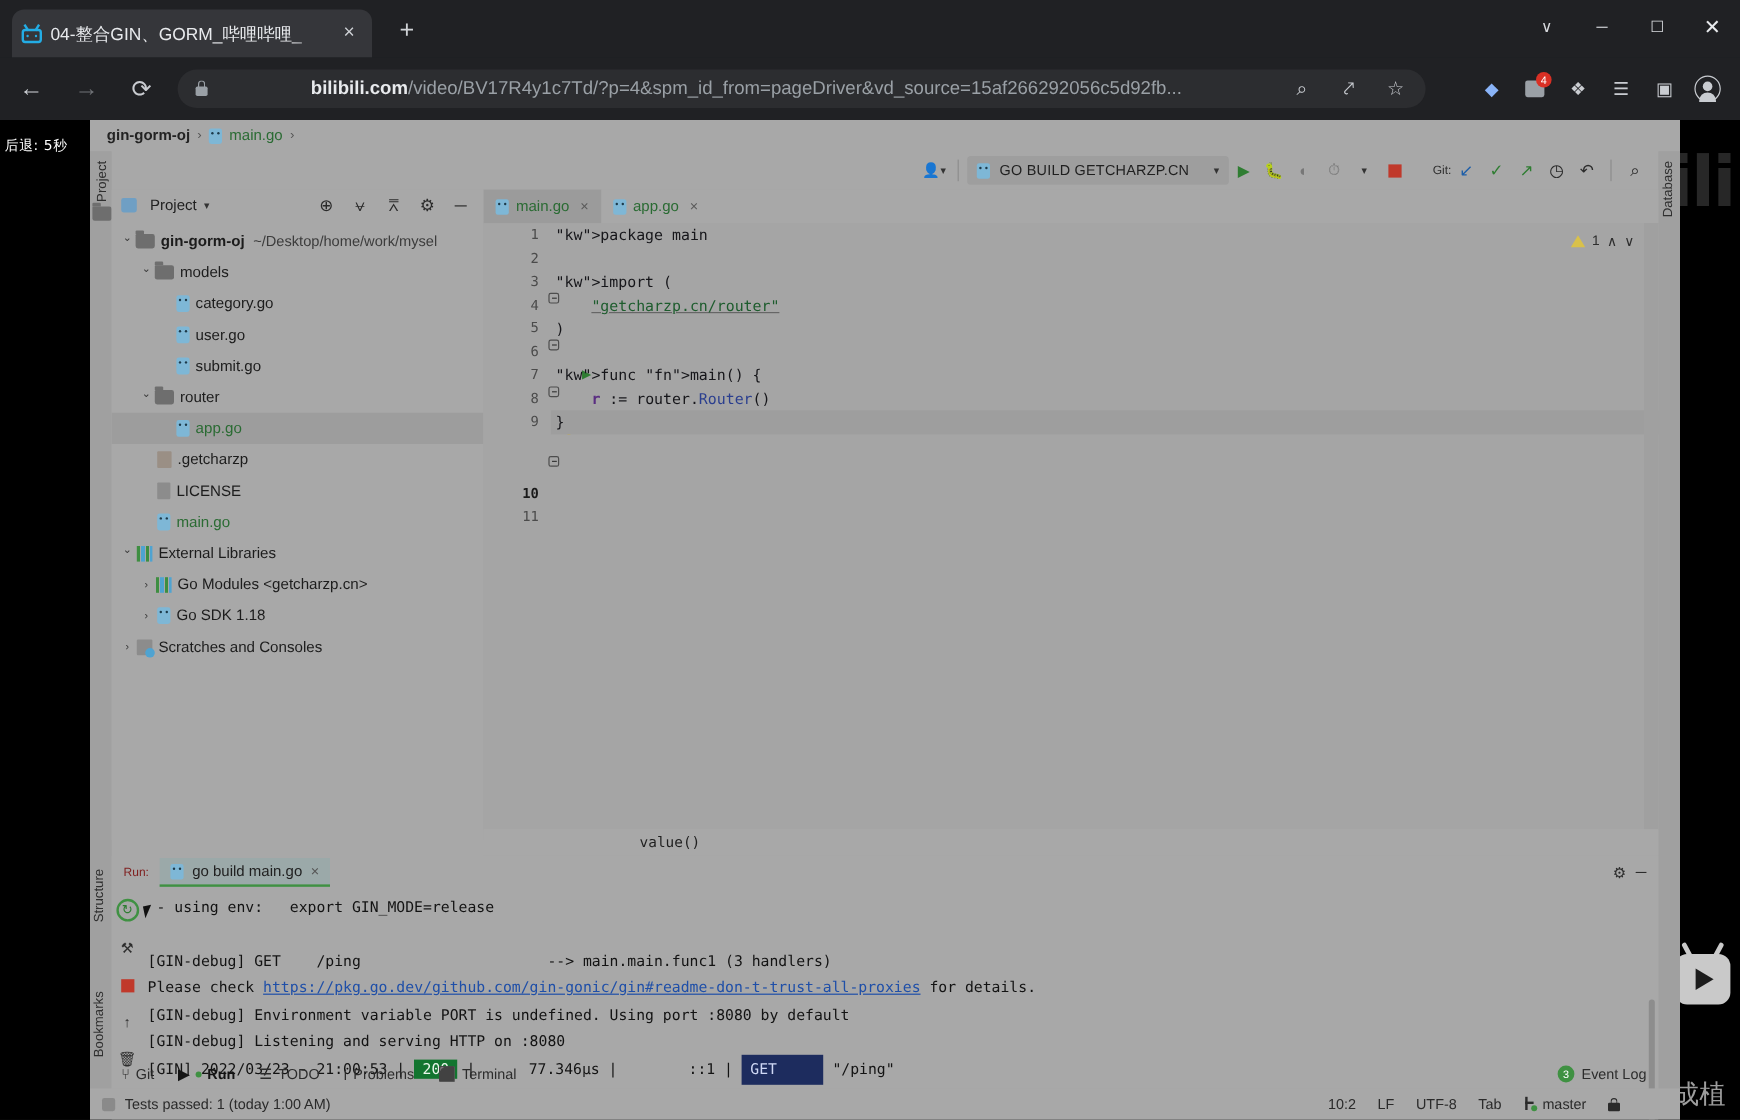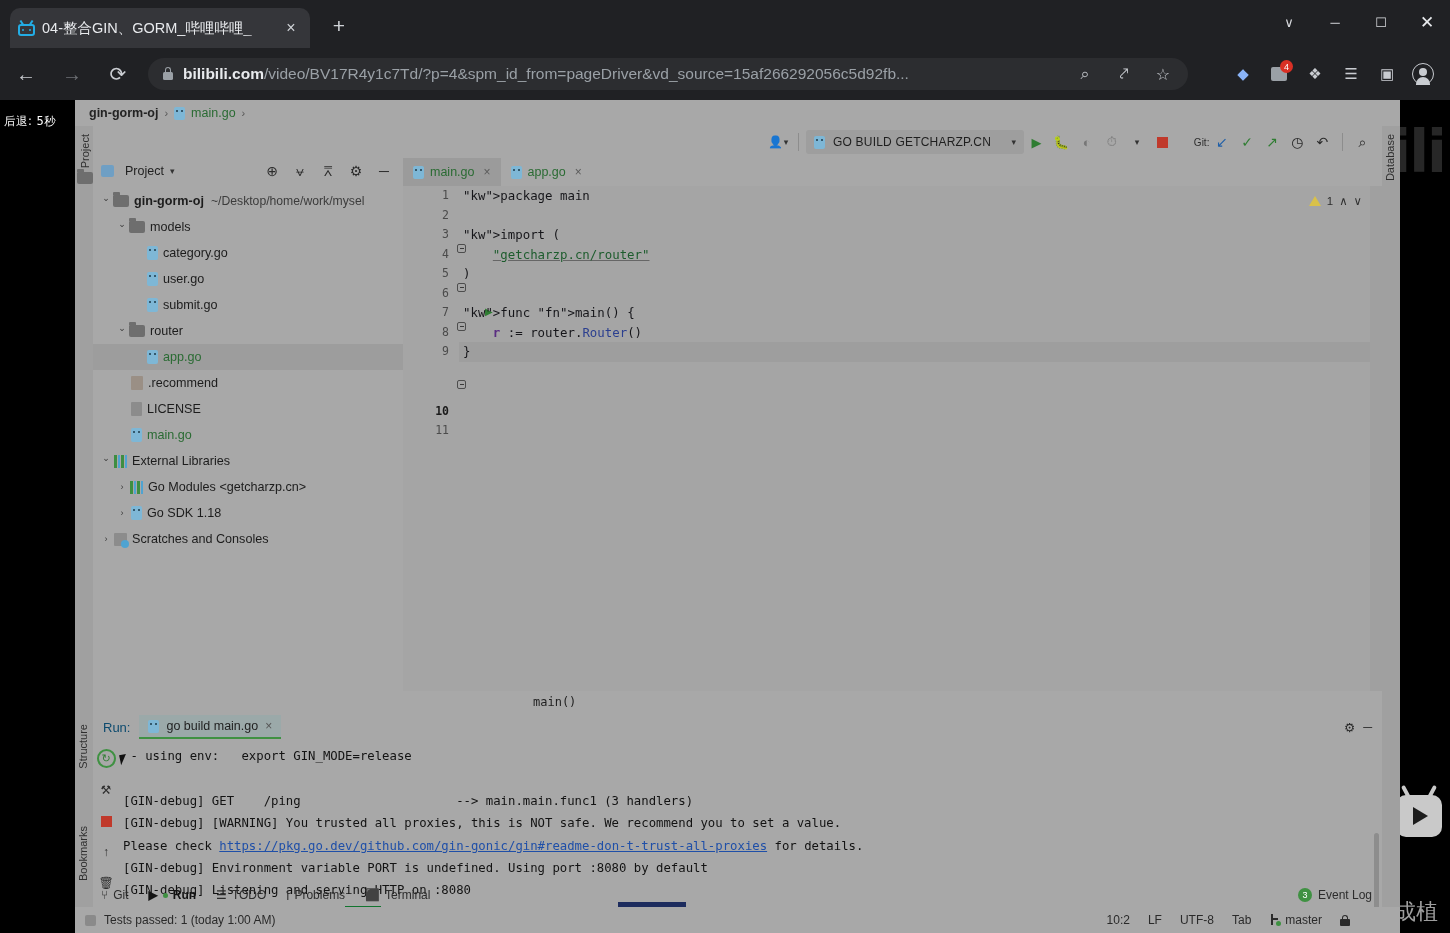--- a/index.html
+++ b/index.html
@@ -61,21 +61,21 @@
   .omnibar { position: absolute; left: 0; top: 48px; width: 1450px; height: 52px; background: #202124; display: flex; align-items: center; }
   .navbtn { width: 40px; height: 40px; margin-left: 6px; color: #c9ccd1; display: flex; align-items: center; justify-content: center; font-size: 20px; }
   .navbtn.dim { color: #6e7175; }
   .urlbox {
     position: absolute; left: 148px; top: 10px; width: 1040px; height: 32px;
     background: #2c2d30; border-radius: 16px; display: flex; align-items: center; padding: 0 10px 0 14px; gap: 9px;
   }
   .lock-ic { width: 12px; height: 14px; position: relative; flex: 0 0 auto; }
   .lock-ic .shackle { position: absolute; left: 3px; top: 0; width: 6px; height: 6px; border: 1.5px solid #9aa0a6; border-bottom: none; border-radius: 3px 3px 0 0; }
   .lock-ic .body { position: absolute; left: 1px; top: 5px; width: 10px; height: 8px; background: #9aa0a6; border-radius: 1.5px; }
-  .url-text { flex: 1 1 auto; font-size: 15.5px; white-space: nowrap; overflow: hidden; color: #9aa0a6; }
+  .url-text { flex: 1 1 auto; font-size: 15.5px; white-space: nowrap; overflow: hidden; color: #9aa0a6; text-align: center; }
   .url-text b { color: #e8eaed; font-weight: 700; }
   .omni-ic { width: 30px; height: 30px; color: #c9ccd1; display: flex; align-items: center; justify-content: center; font-size: 16px; flex: 0 0 auto; }
   .ext-icons { position: absolute; right: 10px; top: 10px; display: flex; align-items: center; gap: 2px; }
   .ext-ic { width: 34px; height: 32px; display: flex; align-items: center; justify-content: center; color: #c9ccd1; position: relative; font-size: 15px; }
   .ext-ic.blue { color: #8ab4f8; }
   .badge-red {
     position: absolute; right: 3px; top: 2px; min-width: 13px; height: 13px;
     background: #d93025; color: #fff; font-size: 9px; border-radius: 7px;
     display: flex; align-items: center; justify-content: center; padding: 0 3px;
   }
@@ -239,21 +239,21 @@
   .warn-tri { width: 0; height: 0; border-left: 6px solid transparent; border-right: 6px solid transparent; border-bottom: 10px solid #d9c14a; }
   .editor-foot {
     position: absolute; left: 328px; top: 591px; right: 18px; height: 22px;
     background: #a8a8a8; display: flex; align-items: center; padding-left: 130px;
     font-size: 12px; color: #1f1f1f; font-family: "DejaVu Sans Mono", monospace;
   }
 
   
   .runpanel { position: absolute; left: 18px; top: 613px; right: 18px; height: 263px; background: #a8a8a8; }
   .runpanel-head { position: absolute; left: 0; top: 0; right: 0; height: 28px; display: flex; align-items: center; gap: 9px; padding-left: 10px; }
-  .run-lbl { font-size: 13px; color: #0c4a6e; }
+  .run-lbl { font-size: 10px; color: #7f1d1d; }
   .run-tab {
     display: flex; align-items: center; gap: 7px; height: 24px; padding: 0 9px;
     background: #9ba9a9; border-bottom: 2px solid #3f9142; font-size: 12.5px; color: #1f1f1f;
   }
   .run-tab .x { color: #555; font-size: 12px; }
   .runpanel-head .right { margin-left: auto; display: flex; gap: 8px; padding-right: 10px; color: #2b2b2b; }
   .run-side { position: absolute; left: 0; top: 28px; width: 26px; bottom: 0; display: flex; flex-direction: column; align-items: center; gap: 13px; padding-top: 8px; }
   .side-ic { width: 18px; height: 18px; display: flex; align-items: center; justify-content: center; font-size: 12px; color: #2d2d2d; }
   .rerun-ic { width: 19px; height: 19px; border-radius: 50%; border: 2px solid #3f9142; color: #2f7d32; font-size: 11px; display: flex; align-items: center; justify-content: center; }
   .stop-sq { width: 11px; height: 11px; background: #c0392b; }
@@ -480,21 +480,21 @@
             <span class="tlabel ">router</span>
           </div>
           <div class="trow sel" style="padding-left: 38px;">
             <span class="twist"></span>
             <span class="ticon ic-go"></span>
             <span class="tlabel green">app.go</span>
           </div>
           <div class="trow" style="padding-left: 22px;">
             <span class="twist"></span>
             <span class="ticon ic-git"></span>
-            <span class="tlabel ">.recommend</span>
+            <span class="tlabel ">.getcharzp</span>
           </div>
           <div class="trow" style="padding-left: 22px;">
             <span class="twist"></span>
             <span class="ticon ic-file"></span>
             <span class="tlabel ">LICENSE</span>
           </div>
           <div class="trow" style="padding-left: 22px;">
             <span class="twist"></span>
             <span class="ticon ic-go"></span>
             <span class="tlabel green">main.go</span>
@@ -573,21 +573,21 @@
         <div class="warn-chip">
           <span class="warn-tri"></span>
           <span>1</span>
           <span>∧</span>
           <span>∨</span>
         </div>
         <div class="editor-scrollbar"></div>
       </div>
 
       <div class="editor-foot">
-        <span>main()</span>
+        <span>value()</span>
       </div>
 
       <div class="runpanel">
         <div class="runpanel-head">
           <span class="run-lbl">Run:</span>
           <span class="run-tab">
             <span class="go-ic"></span>
             <span>go build main.go</span>
             <span class="x">×</span>
           </span>
@@ -606,21 +606,20 @@
           <span class="side-ic">↑</span>
           <span class="side-ic">🗑</span>
           <span class="side-ic">🖨</span>
 
         </div>
 
         <div class="console" id="console">
             <div class="coline"> - using env:   export GIN_MODE=release</div>
             <div class="coline"> </div>
             <div class="coline">[GIN-debug] GET    /ping                     --&gt; main.main.func1 (3 handlers)</div>
-            <div class="coline">[GIN-debug] [WARNING] You trusted all proxies, this is NOT safe. We recommend you to set a value.</div>
             <div class="coline"><span>Please check </span><a class="link" href="#">https://pkg.go.dev/github.com/gin-gonic/gin#readme-don-t-trust-all-proxies</a><span> for details.</span></div>
             <div class="coline">[GIN-debug] Environment variable PORT is undefined. Using port :8080 by default</div>
             <div class="coline">[GIN-debug] Listening and serving HTTP on :8080</div>
             <div class="coline"><span>[GIN] 2022/03/23 - 21:00:53 |</span> <span class="chip-200">200</span><span> |      77.346µs |</span><span>        ::1 |</span> <span class="chip-get">GET</span> <span>"/ping"</span></div>
           </div>
         <div class="console-scroll"></div>
         <div class="console-mouse"></div>
       </div>
 
       <div class="toolwin-bar" id="toolwin">

